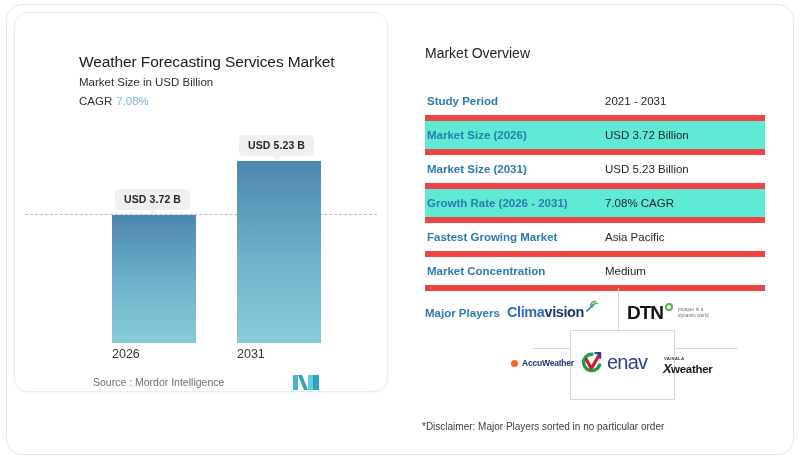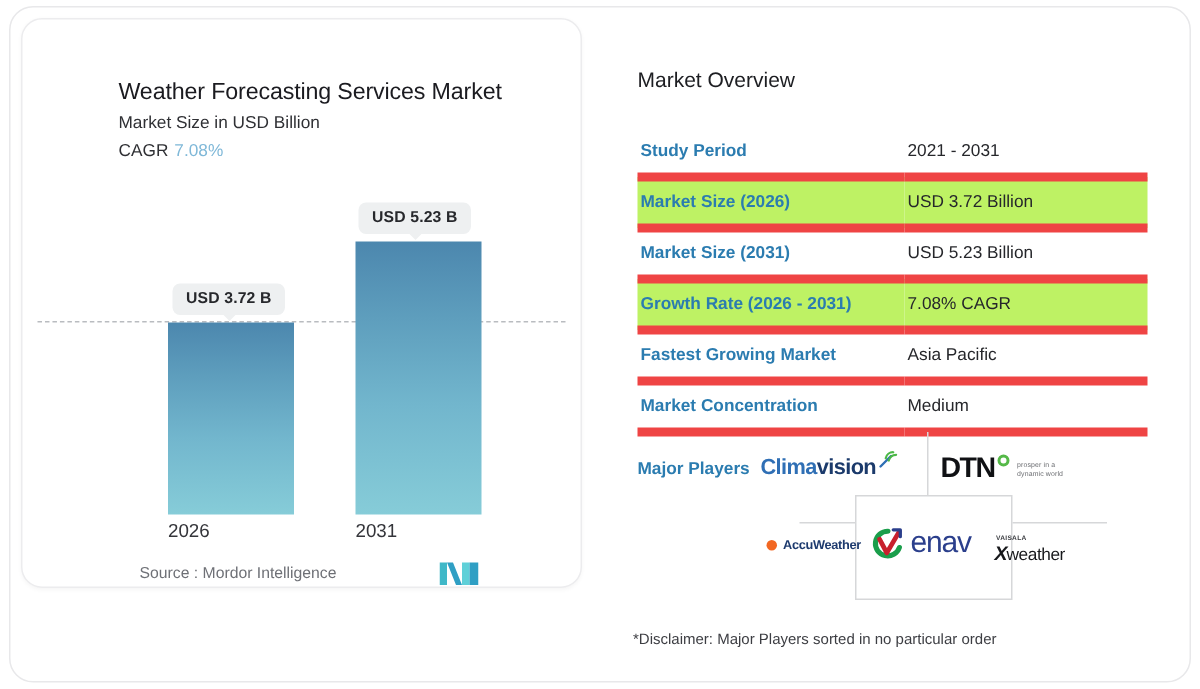--- a/index.html
+++ b/index.html
@@ -140,21 +140,21 @@
     font-weight: 400;
     margin-bottom: 26px;
   }
   .ov-table {
     width: 340px;
     border-collapse: collapse;
   }
   .ov-table tr {
     border-bottom: 6px solid #ef4444;
   }
-  .ov-table tr.alt td { background: #bef264; }
+  .ov-table tr.alt td { background: #5eead4; }
   .ov-table td {
     padding: 8px 0 8px 2px;
     vertical-align: middle;
   }
   .ov-table td.k {
     width: 178px;
     font-size: 11.5px;
     font-weight: 700;
     color: #2b7cb0;
     white-space: nowrap;
@@ -235,21 +235,21 @@
   }
   .lg-accu .t1 { font-size: 8.5px; font-weight: 700; color: #1d3a6e; letter-spacing: -0.2px; }
   
   .lg-enav { left: 74px; top: 62px; }
   .lg-enav .t1 { font-size: 20px; font-weight: 400; color: #2b3f8c; letter-spacing: -0.8px; margin-left: 2px; }
   
   .lg-xw { left: 158px; top: 68px; flex-direction: column; align-items: flex-start; }
   .xw-top { font-size: 4.4px; font-weight: 700; color: #3a3c40; letter-spacing: 0.2px; margin-left: 1px; }
   .xw-row { display: flex; align-items: baseline; }
   .xw-x { font-size: 13px; font-weight: 700; font-style: italic; color: #17181b; letter-spacing: -0.6px; }
-  .xw-w { font-size: 11.5px; font-weight: 400; color: #17181b; letter-spacing: -0.3px; }
+  .xw-w { font-size: 11.5px; font-weight: 700; color: #17181b; letter-spacing: -0.3px; }
 
   .disclaimer {
     position: absolute;
     left: 422px; top: 421px;
     font-size: 10px;
     color: #3d3e43;
     white-space: nowrap;
   }
 </style>
 </head>

